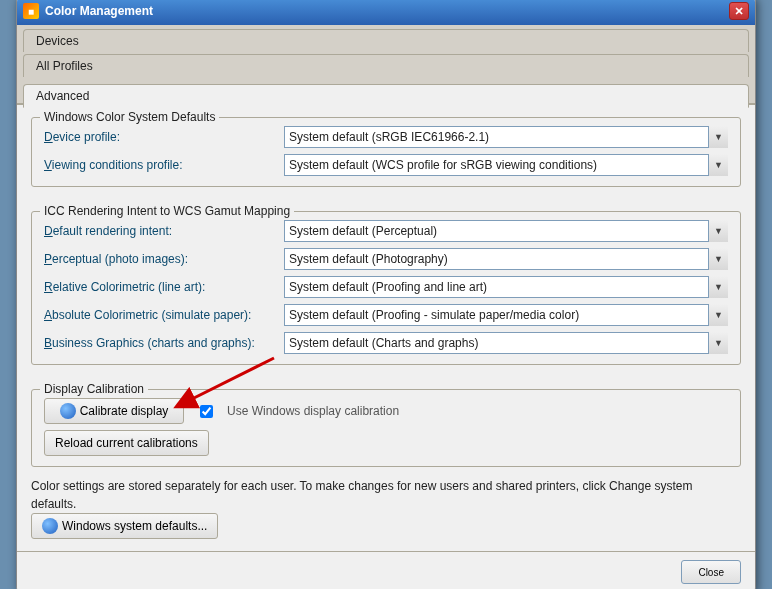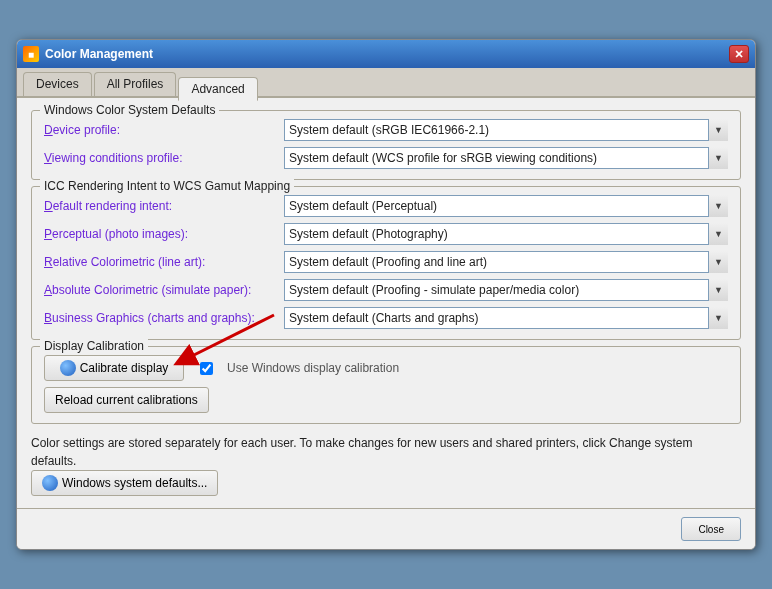--- a/index.html
+++ b/index.html
@@ -60,20 +60,21 @@
       align-items: center;
       justify-content: center;
       font-weight: bold;
     }
     .tabs {
       display: flex;
       background: #d4d0c8;
       border-bottom: 2px solid #aca899;
       padding: 4px 6px 0 6px;
       gap: 2px;
+      flex-direction: column;
     }
     .tab {
       padding: 4px 12px;
       border: 1px solid #aca899;
       border-bottom: none;
       border-radius: 4px 4px 0 0;
       cursor: pointer;
       font-size: 12px;
       background: #d4d0c8;
       color: #222;
@@ -87,21 +88,21 @@
       font-weight: normal;
     }
     .content {
       padding: 12px 14px;
       background: #f0f0f0;
     }
     .group-box {
       border: 1px solid #aca899;
       border-radius: 3px;
       padding: 8px 12px 10px 12px;
-      margin-bottom: 6px;
+      margin-bottom: 24px;
       position: relative;
     }
     .group-label {
       position: absolute;
       top: -8px;
       left: 8px;
       background: #f0f0f0;
       padding: 0 4px;
       font-size: 12px;
       color: #222;
@@ -111,21 +112,21 @@
       display: flex;
       align-items: center;
       margin-bottom: 6px;
     }
     .form-row:last-child {
       margin-bottom: 0;
     }
     .form-label {
       width: 240px;
       font-size: 12px;
-      color: #6d28d9;
+      color: #0c4a6e;
       flex-shrink: 0;
     }
     .form-label u { text-decoration: underline; }
     .select-wrapper {
       flex: 1;
       position: relative;
     }
     .select-box {
       width: 100%;
       height: 22px;

